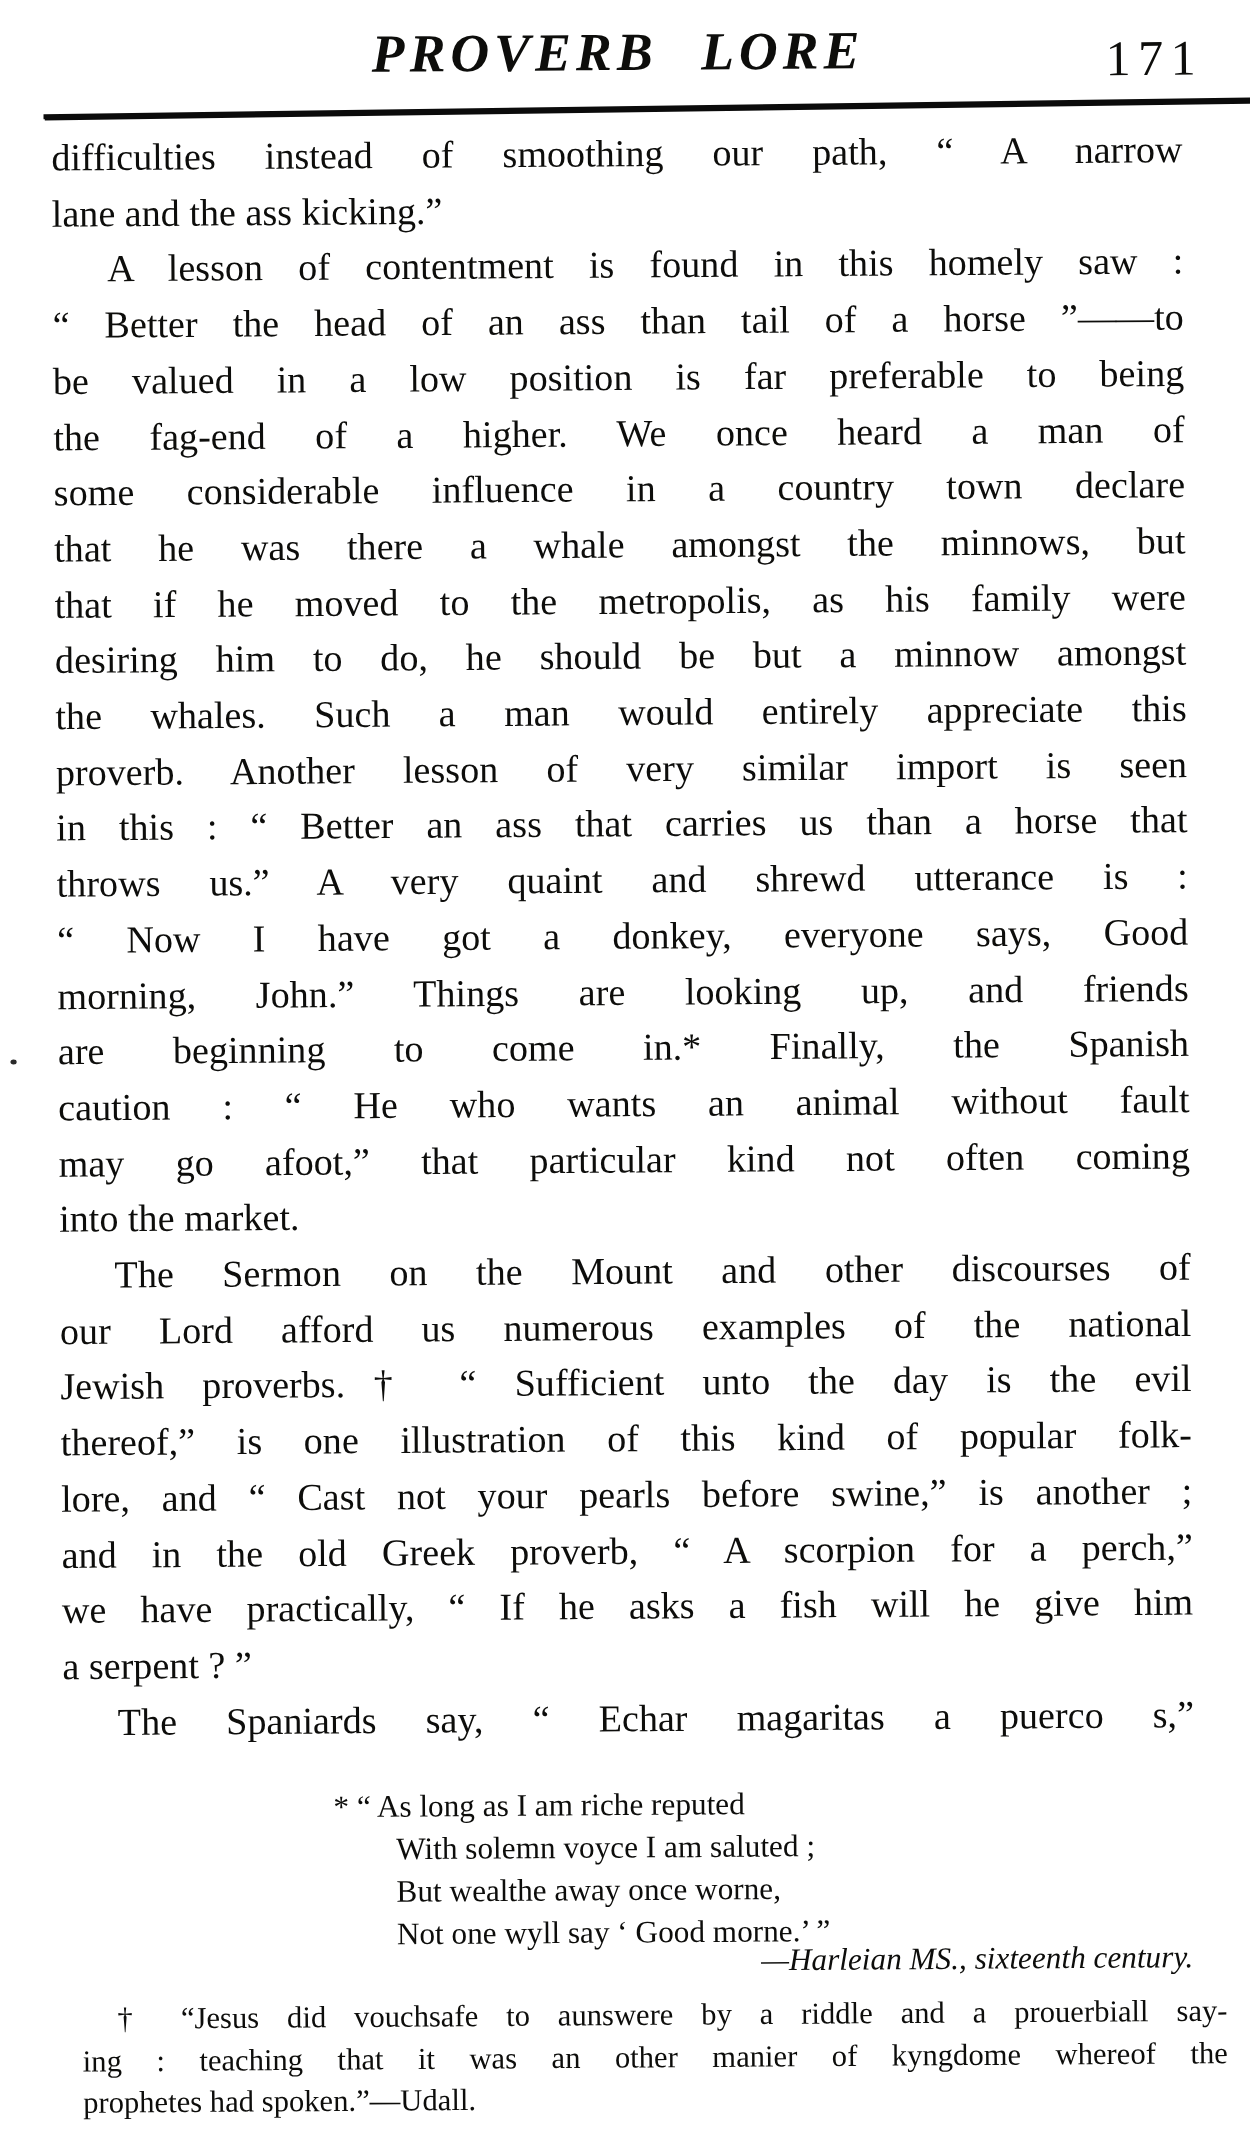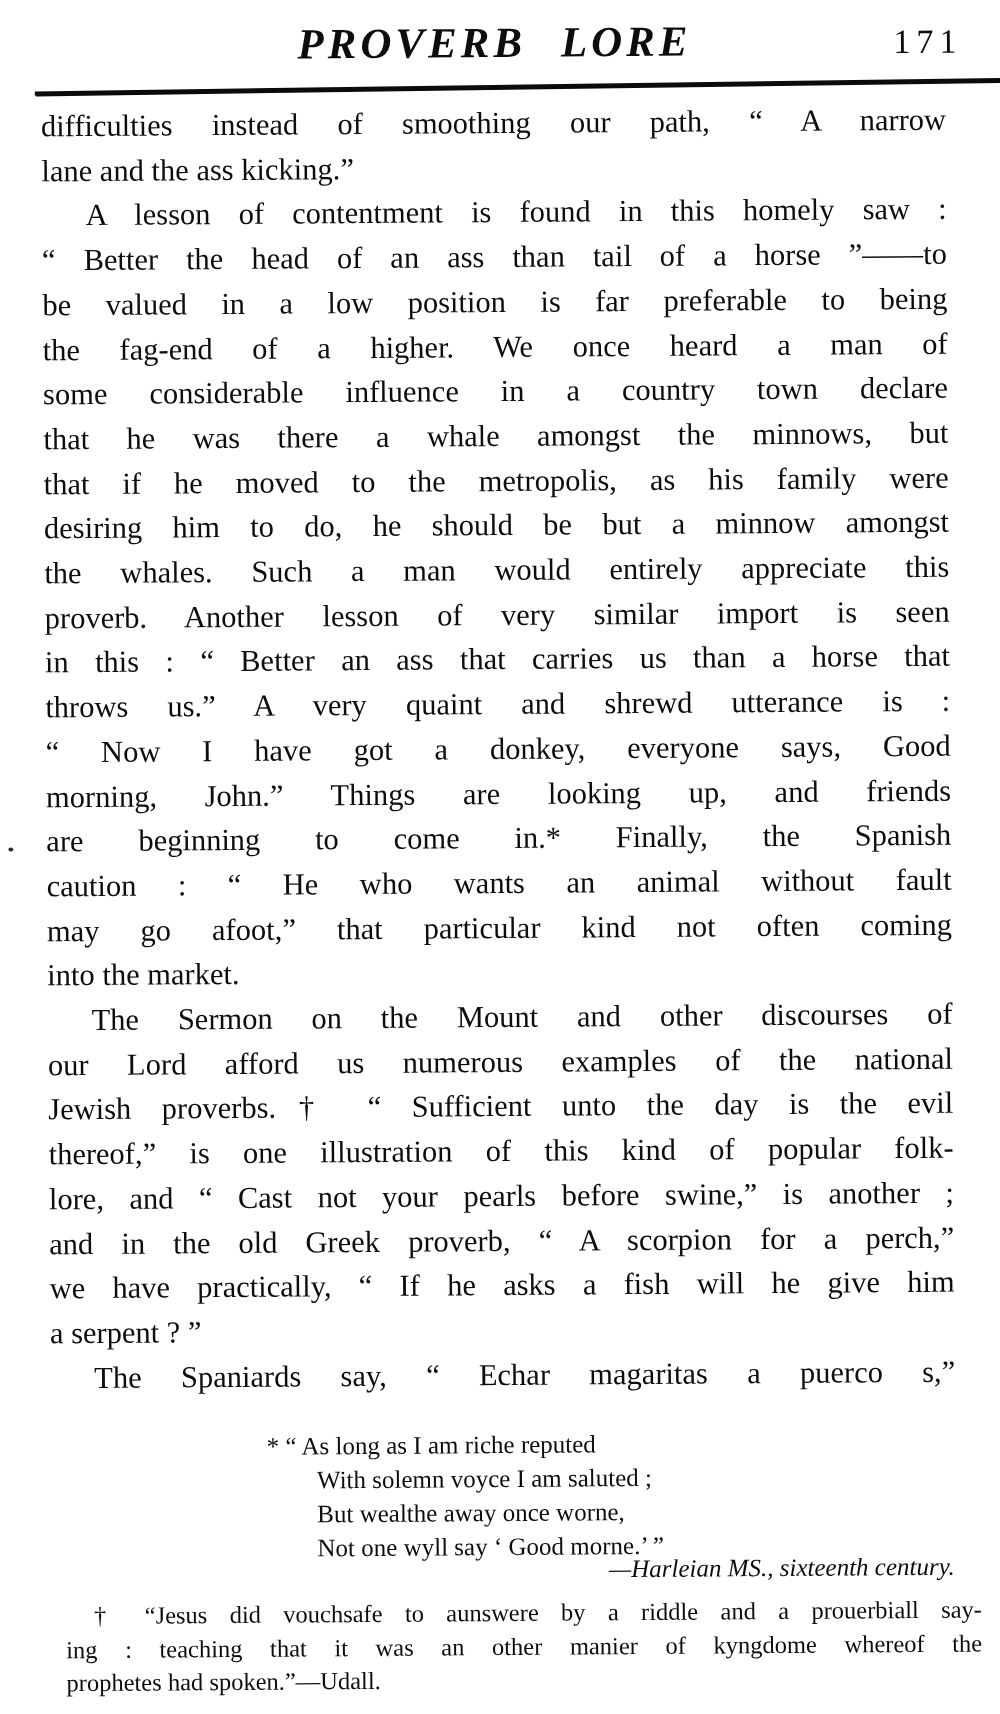--- a/index.html
+++ b/index.html
@@ -19,21 +19,21 @@
   }
   
   .head-title{
     position:absolute;top:18px;left:0;width:1000px;
     text-align:center;
     font-style:italic;font-weight:bold;
     font-size:43px;letter-spacing:4px;word-spacing:20px;
   }
   .head-pageno{
     position:absolute;top:26px;right:58px;
-    font-size:34px;letter-spacing:6px;
+    font-size:40px;letter-spacing:6px;
   }
   .rule{
     position:absolute;left:40px;right:-4px;top:88px;height:4px;
     background:#0b0b0b;
     transform:rotate(-0.38deg);
     transform-origin:left center;
     box-shadow:0 2px 0 -1px #0b0b0b;
   }
   
   .body-text{

